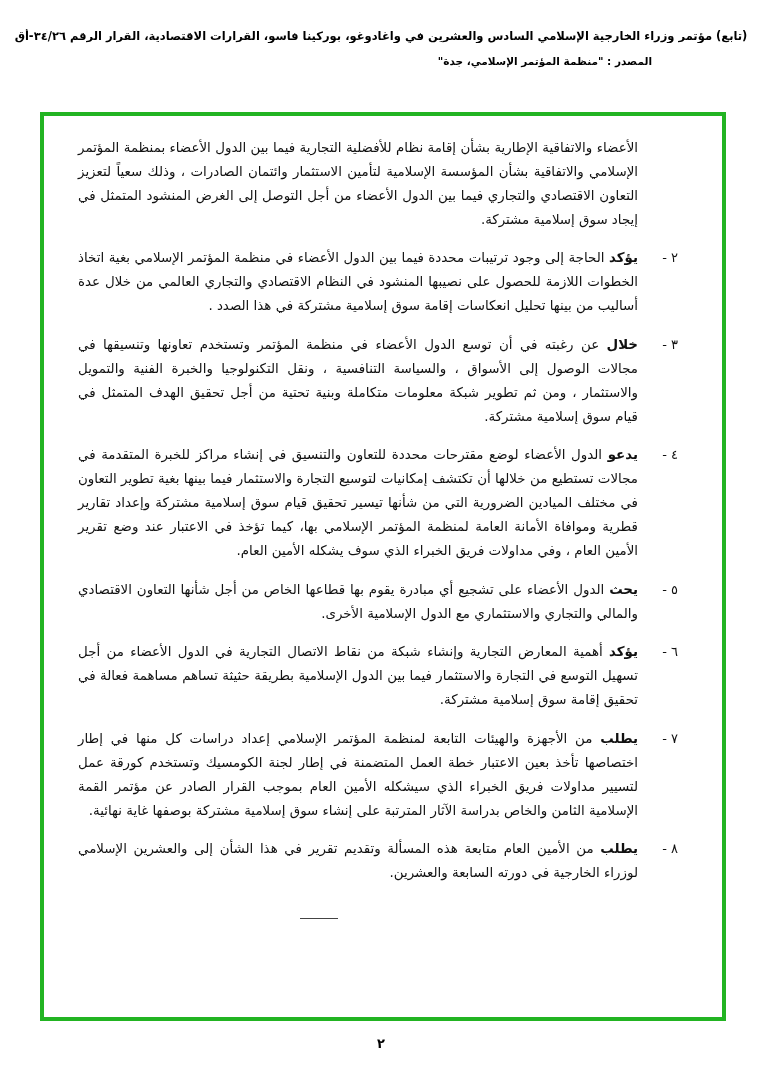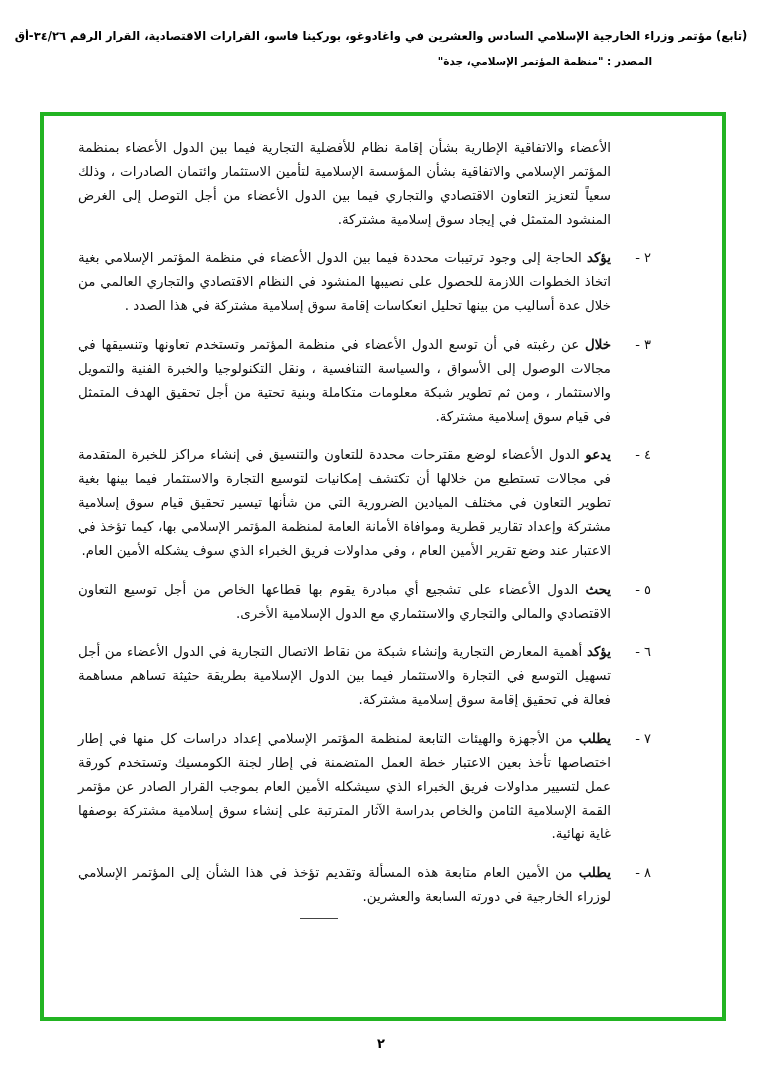--- a/index.html
+++ b/index.html
@@ -23,21 +23,21 @@
   }
 
   .frame {
     position:absolute; top:112px; left:40px;
     width:686px; height:909px;
     border:4px solid #22b422;
     background:#fff;
   }
   .content {
     position:absolute; top:0; right:0; bottom:0; left:0;
-    padding:20px 71px 20px 34px;
+    padding:20px 44px 20px 34px;
     direction:rtl;
     overflow:hidden;
   }
 
   .para {
     display:flex;
     column-gap:10px;
     margin-bottom:15px;
     align-items:flex-start;
   }
@@ -49,21 +49,21 @@
     text-align:right;
     color:#111;
   }
   .para .body {
     flex:1;
     font-size:13.4px;
     line-height:1.78;
     text-align:justify;
     color:#111;
   }
-  .lead { font-weight:bold;font-family:Liberation Serif, serif; }
+  .lead { font-weight:bold; }
 
   .end-rule {
     position:absolute; left:300px; top:918px;
     width:38px; border-top:1.5px solid #444;
   }
 
   .page-number {
     position:absolute; left:0; right:0; top:1036px;
     text-align:center;
     font-size:13px; font-weight:bold; color:#000;
@@ -94,36 +94,36 @@
       <p class="body"><span class="lead">خلال</span> <span>عن رغبته في أن توسع الدول الأعضاء في منظمة المؤتمر وتستخدم تعاونها وتنسيقها في مجالات الوصول إلى الأسواق ، والسياسة التنافسية ، ونقل التكنولوجيا والخبرة الفنية والتمويل والاستثمار ، ومن ثم تطوير شبكة معلومات متكاملة وبنية تحتية من أجل تحقيق الهدف المتمثل في قيام سوق إسلامية مشتركة.</span></p>
     </div>
 
     <div class="para">
       <span class="num">٤ -</span>
       <p class="body"><span class="lead">يدعو</span> <span>الدول الأعضاء لوضع مقترحات محددة للتعاون والتنسيق في إنشاء مراكز للخبرة المتقدمة في مجالات تستطيع من خلالها أن تكتشف إمكانيات لتوسيع التجارة والاستثمار فيما بينها بغية تطوير التعاون في مختلف الميادين الضرورية التي من شأنها تيسير تحقيق قيام سوق إسلامية مشتركة وإعداد تقارير قطرية وموافاة الأمانة العامة لمنظمة المؤتمر الإسلامي بها، كيما تؤخذ في الاعتبار عند وضع تقرير الأمين العام ، وفي مداولات فريق الخبراء الذي سوف يشكله الأمين العام.</span></p>
     </div>
 
     <div class="para">
       <span class="num">٥ -</span>
-      <p class="body"><span class="lead">يحث</span> <span>الدول الأعضاء على تشجيع أي مبادرة يقوم بها قطاعها الخاص من أجل توسيع التعاون الاقتصادي والمالي والتجاري والاستثماري مع الدول الإسلامية الأخرى.</span></p>
+      <p class="body"><span class="lead">يحث</span> <span>الدول الأعضاء على تشجيع أي مبادرة يقوم بها قطاعها الخاص من أجل شأنها التعاون الاقتصادي والمالي والتجاري والاستثماري مع الدول الإسلامية الأخرى.</span></p>
     </div>
 
     <div class="para">
       <span class="num">٦ -</span>
       <p class="body"><span class="lead">يؤكد</span> <span>أهمية المعارض التجارية وإنشاء شبكة من نقاط الاتصال التجارية في الدول الأعضاء من أجل تسهيل التوسع في التجارة والاستثمار فيما بين الدول الإسلامية بطريقة حثيثة تساهم مساهمة فعالة في تحقيق إقامة سوق إسلامية مشتركة.</span></p>
     </div>
 
     <div class="para">
       <span class="num">٧ -</span>
       <p class="body"><span class="lead">يطلب</span> <span>من الأجهزة والهيئات التابعة لمنظمة المؤتمر الإسلامي إعداد دراسات كل منها في إطار اختصاصها تأخذ بعين الاعتبار خطة العمل المتضمنة في إطار لجنة الكومسيك وتستخدم كورقة عمل لتسيير مداولات فريق الخبراء الذي سيشكله الأمين العام بموجب القرار الصادر عن مؤتمر القمة الإسلامية الثامن والخاص بدراسة الآثار المترتبة على إنشاء سوق إسلامية مشتركة بوصفها غاية نهائية.</span></p>
     </div>
 
     <div class="para">
       <span class="num">٨ -</span>
-      <p class="body"><span class="lead">يطلب</span> <span>من الأمين العام متابعة هذه المسألة وتقديم تؤخذ في هذا الشأن إلى المؤتمر الإسلامي لوزراء الخارجية في دورته السابعة والعشرين.</span></p>
+      <p class="body"><span class="lead">يطلب</span> <span>من الأمين العام متابعة هذه المسألة وتقديم تقرير في هذا الشأن إلى والعشرين الإسلامي لوزراء الخارجية في دورته السابعة والعشرين.</span></p>
     </div>
 
   </div>
 </div>
 
 <div class="end-rule"></div>
 
 <div class="page-number">٢</div>
 
 </body></html>

